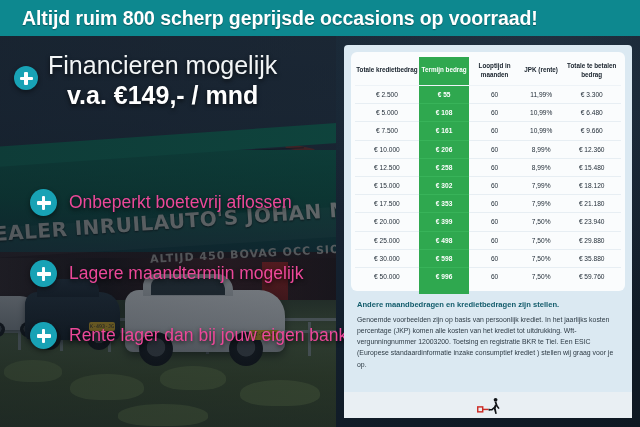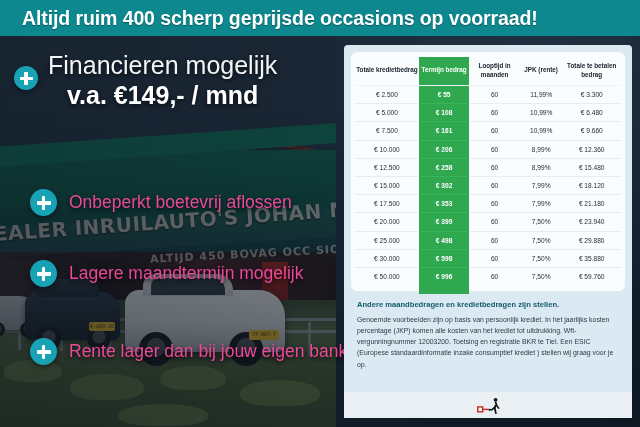--- a/index.html
+++ b/index.html
@@ -175,21 +175,21 @@
     white-space: nowrap;
     text-shadow: 0 2px 4px rgba(0,0,0,.65);
   }
 
   .bullet {
     position: absolute; left: 30px; display: flex; align-items: center; gap: 12px;
     width: 320px;
   }
   .bullet-2 { top: 153px; }
   .bullet-3 { top: 224px; }
-  .bullet-4 { top: 302px; }
+  .bullet-4 { top: 286px; }
 
   .bullet-label {
     color: #ec4899; font-size: 17.5px; white-space: nowrap;
     text-shadow: 0 2px 4px rgba(0,0,0,.8);
   }
 
   .plus {
     flex: 0 0 auto;
     width: 27px; height: 27px; border-radius: 50%;
     background: #18a2b5;
@@ -338,21 +338,21 @@
     <div class="grass-tuft" style="left:70px;  top:374px; width:74px; height:26px;"></div>
     <div class="grass-tuft" style="left:160px; top:366px; width:66px; height:24px;"></div>
     <div class="grass-tuft" style="left:240px; top:380px; width:80px; height:26px;"></div>
     <div class="grass-tuft" style="left:118px; top:404px; width:90px; height:22px;"></div>
 
     <div class="photo-dark"></div>
     <div class="right-fill"></div>
   </div>
 
   <div class="banner">
-    <div class="banner-text">Altijd ruim 400 scherp geprijsde occasions op voorraad!</div>
+    <div class="banner-text">Altijd ruim 800 scherp geprijsde occasions op voorraad!</div>
   </div>
 
   <div class="left-col">
 
     <div class="hero">
       <div class="plus plus-hero"></div>
       <div class="hero-texts">
         <div class="hero-line1">Financieren mogelijk</div>
         <div class="hero-line2">v.a. €149,- / mnd</div>
       </div>

